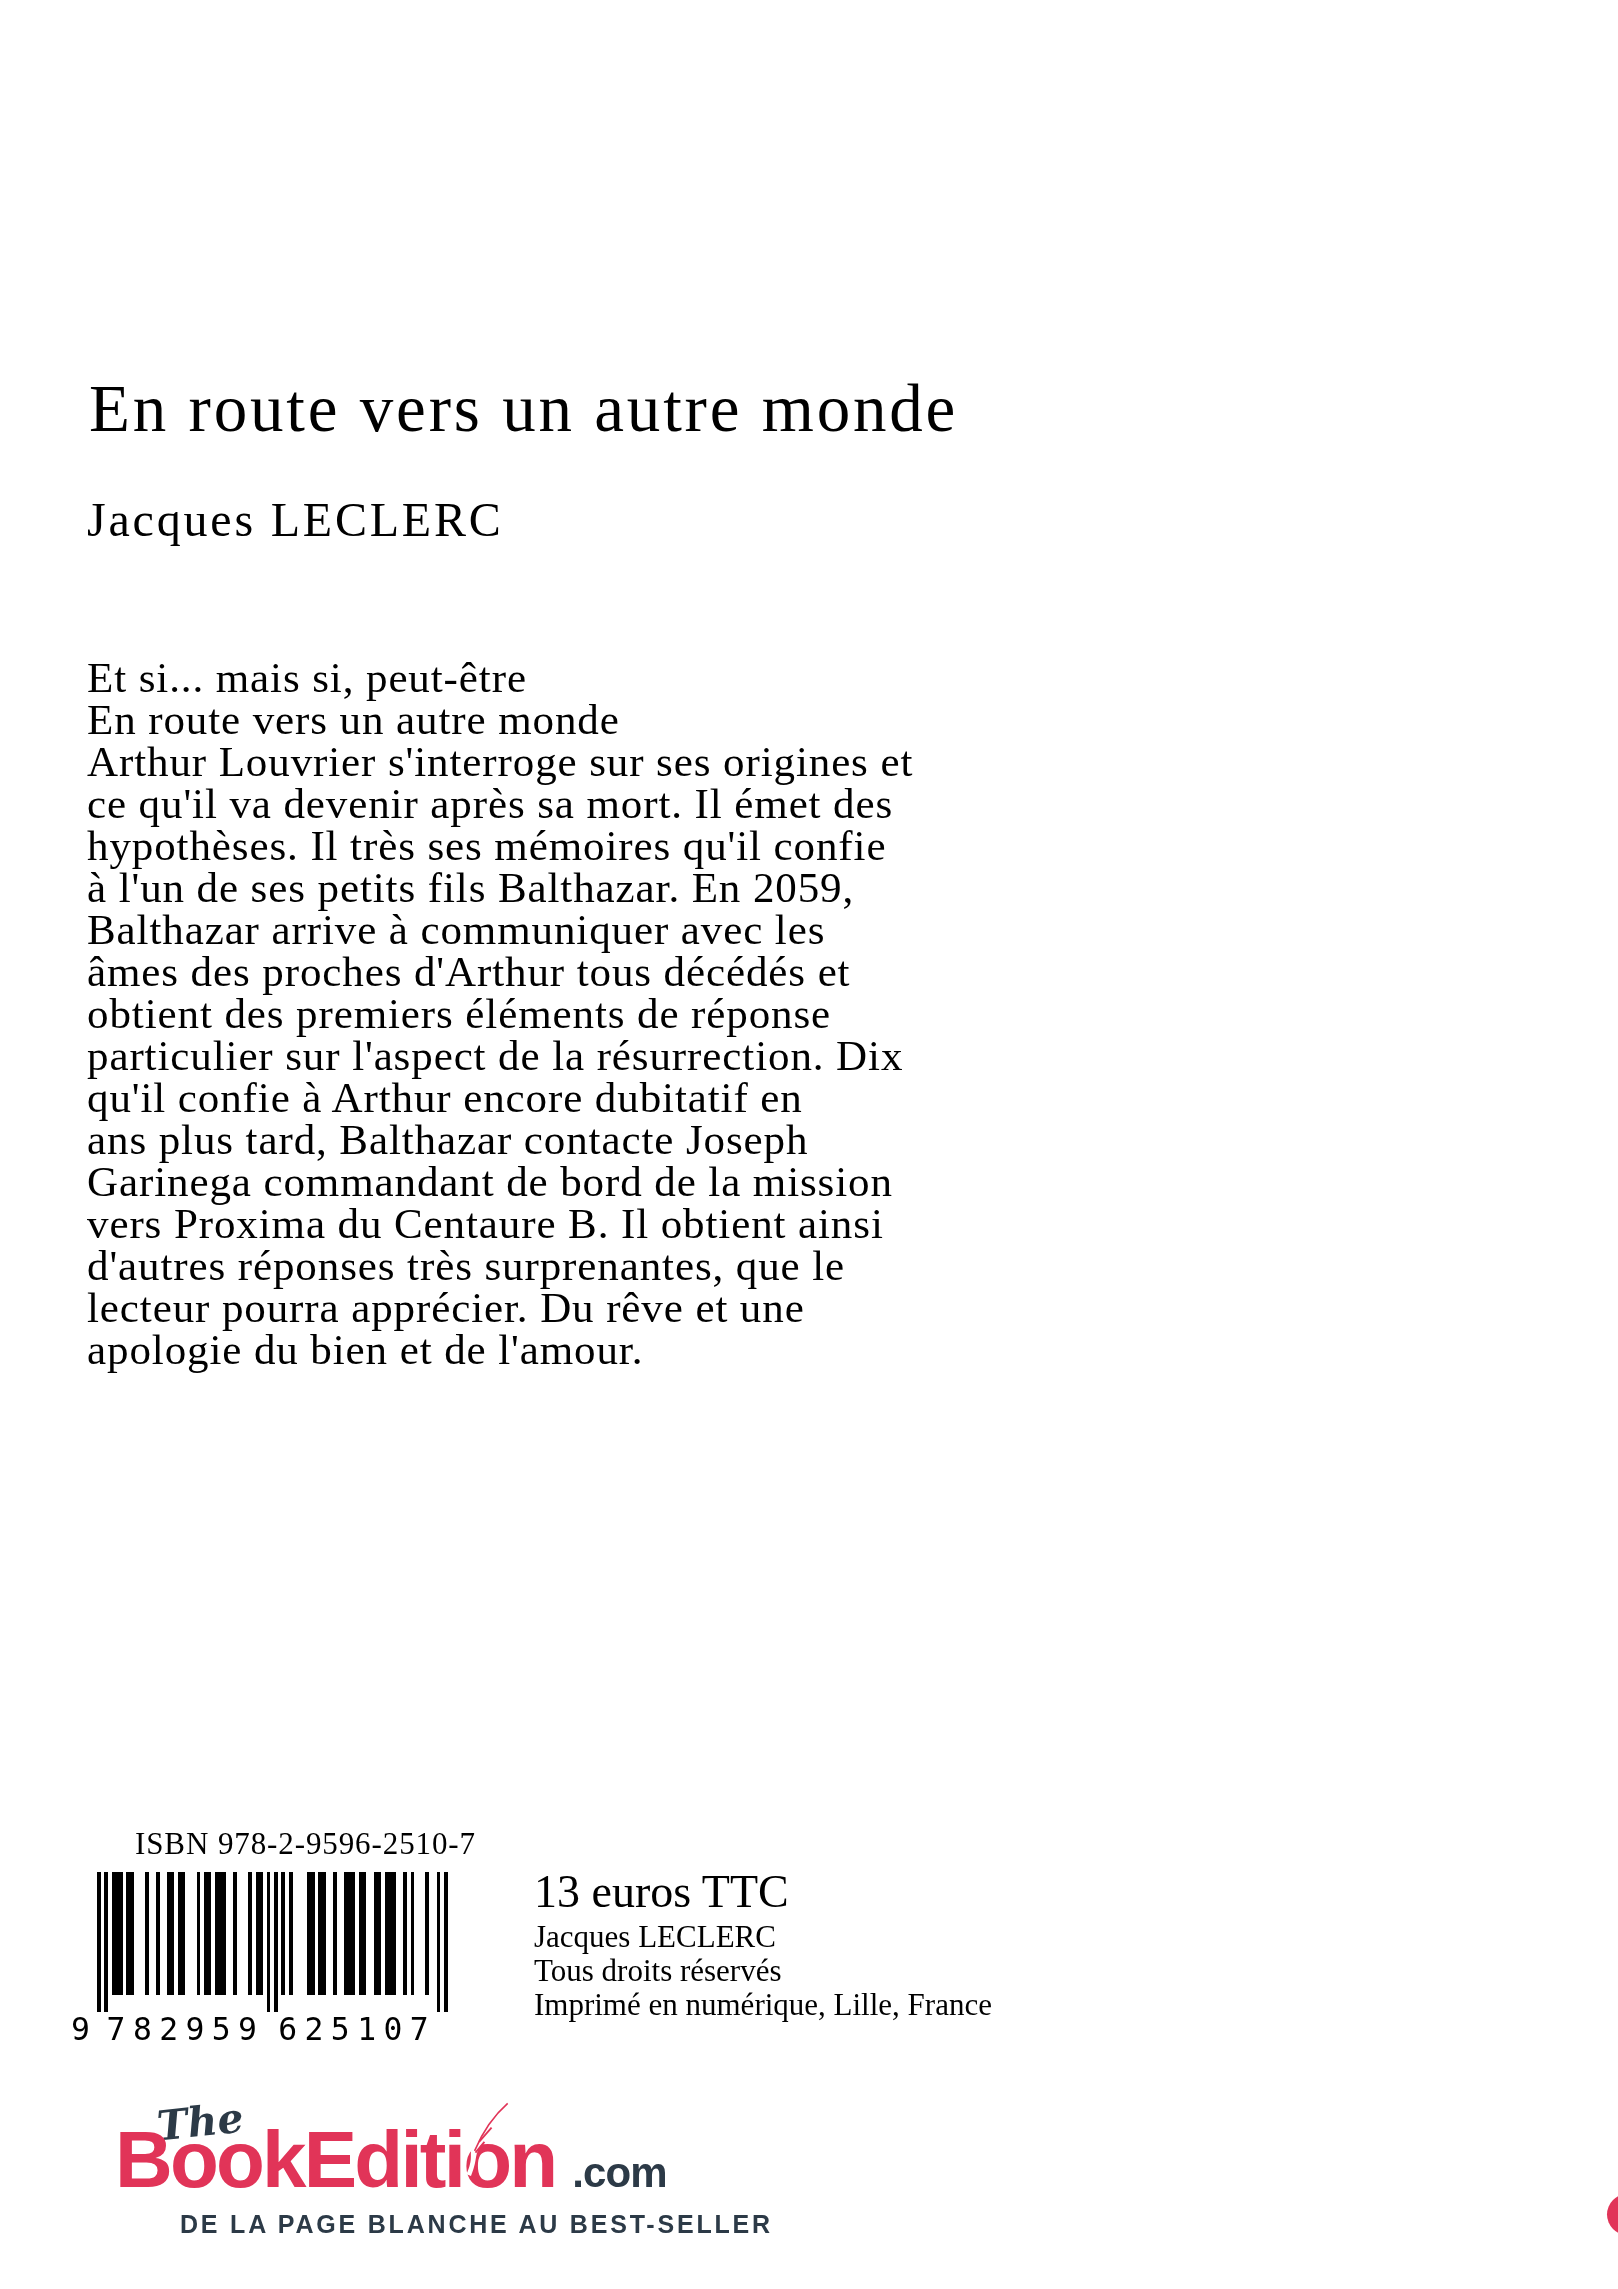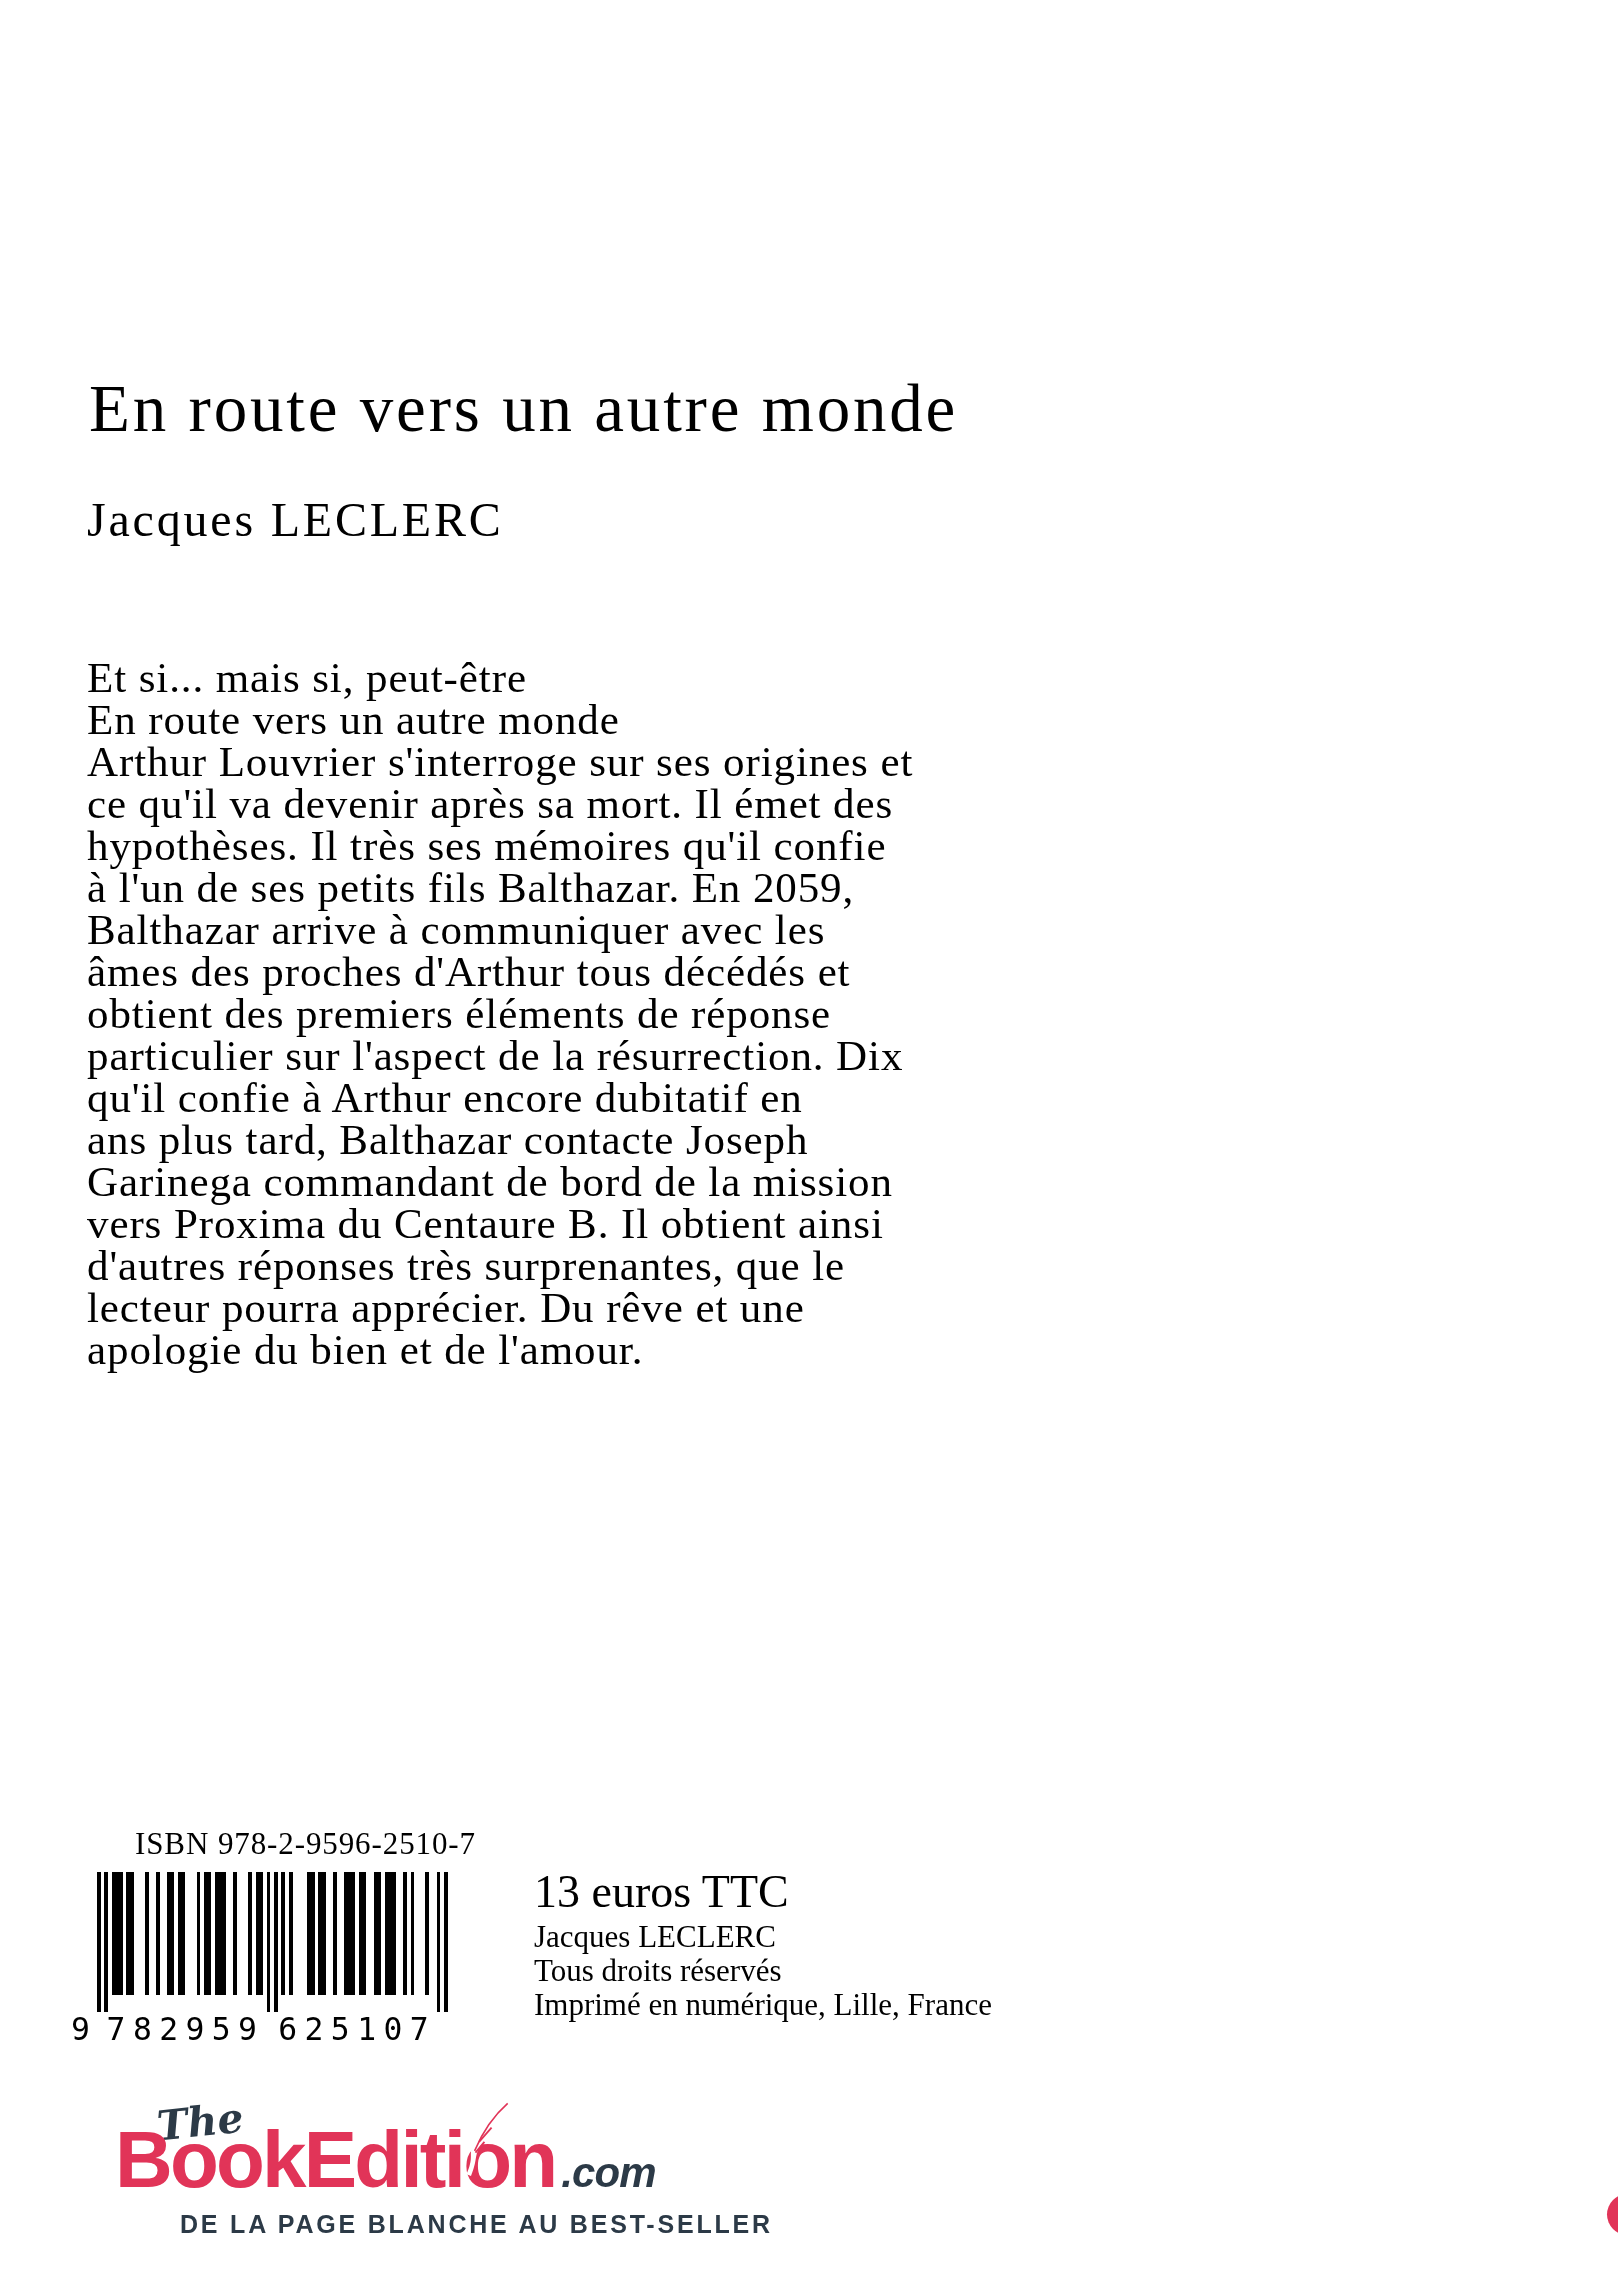--- a/index.html
+++ b/index.html
@@ -99,22 +99,21 @@
   .feather{
     position:absolute;
     left:-1.8px; top:-14.8px;
     width:54px; height:85px;
     pointer-events:none;
   }
   .logo-tld{
     font-size:42px;
     letter-spacing:-0.9px;
     color:var(--navy);
-    margin-left:6px;
-    font-style:italic;
+    margin-left:17px;
   }
   .logo-tagline{
     position:absolute;
     left:65px; top:108px;
     font-weight:700;
     font-size:25px;
     letter-spacing:2.8px;
     color:var(--navy);
     white-space:nowrap;
   }

